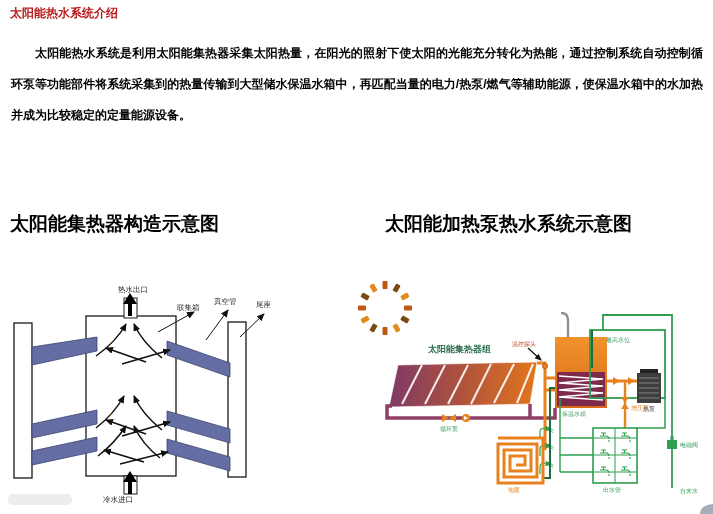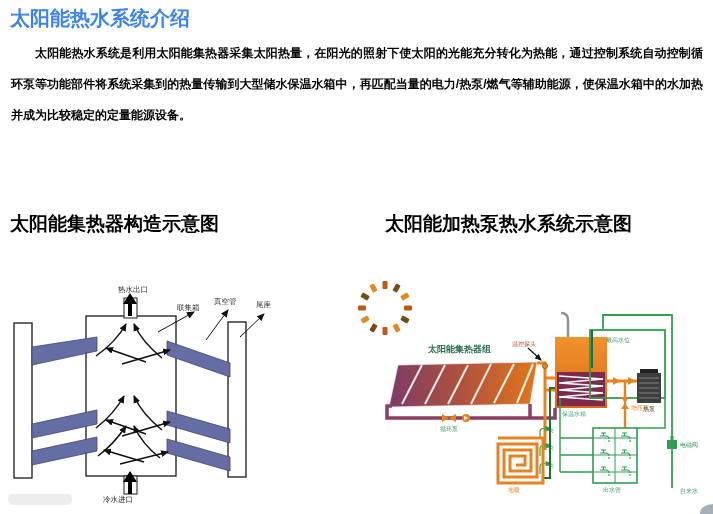--- a/index.html
+++ b/index.html
@@ -1,18 +1,18 @@
 <!DOCTYPE html>
 <html><head>
 <meta charset="utf-8">
 <style>
   html,body{margin:0;padding:0;background:#fff;}
   body{font-family:"Liberation Sans","DejaVu Sans",sans-serif;color:#111;}
   .page{position:relative;width:713px;height:514px;background:#fff;overflow:hidden;}
-  .page-title{position:absolute;left:10px;top:5px;margin:0;font-size:20px;font-weight:bold;color:#3b82f6;}
+  .page-title{position:absolute;left:10px;top:5px;margin:0;font-size:12px;font-weight:bold;color:#b91c1c;}
   .intro{position:absolute;left:11px;top:38px;width:692px;margin:0;font-size:12px;font-weight:600;
          line-height:31px;text-indent:2em;color:#000;text-align:justify;}
   .diagram-heading{position:absolute;margin:0;font-size:19px;font-weight:bold;color:#000;top:211px;}
   .dh-left{left:10px;}
   .dh-right{left:385px;}
   .svg-abs{position:absolute;}
   svg text{font-family:"Liberation Sans","DejaVu Sans",sans-serif;}
   .watermark{position:absolute;left:8px;top:494px;width:64px;height:11px;border-radius:5px;
              background:#777;opacity:.13;}
   .corner-logo{position:absolute;left:700px;top:504px;width:26px;height:18px;border-radius:50%;

